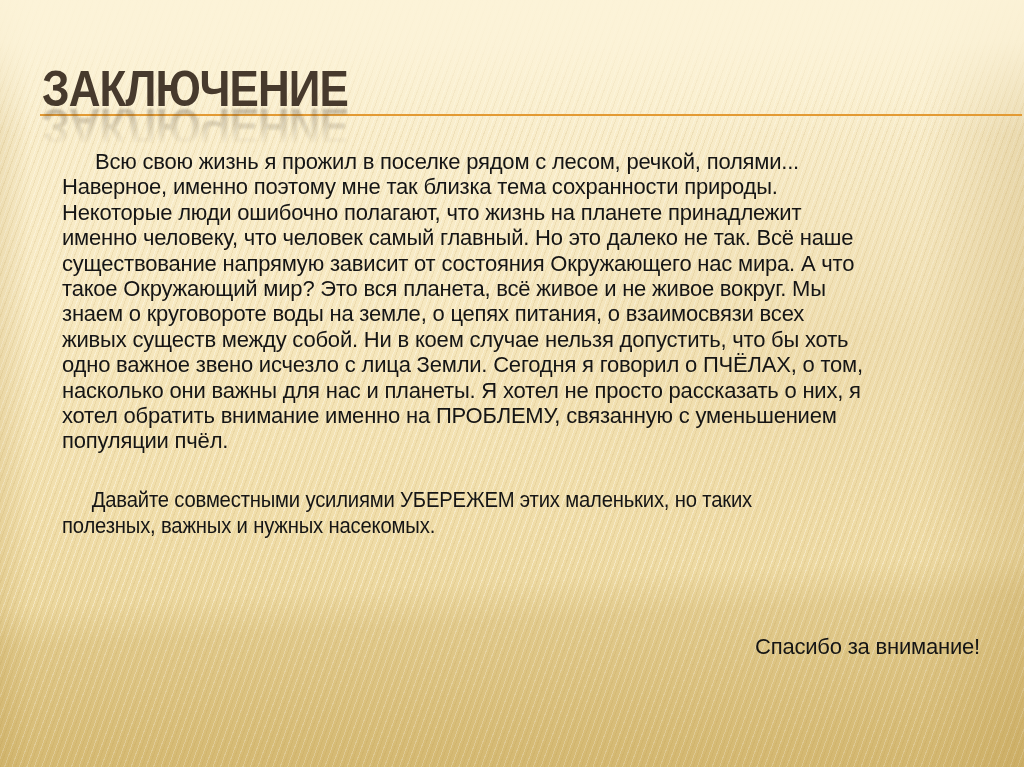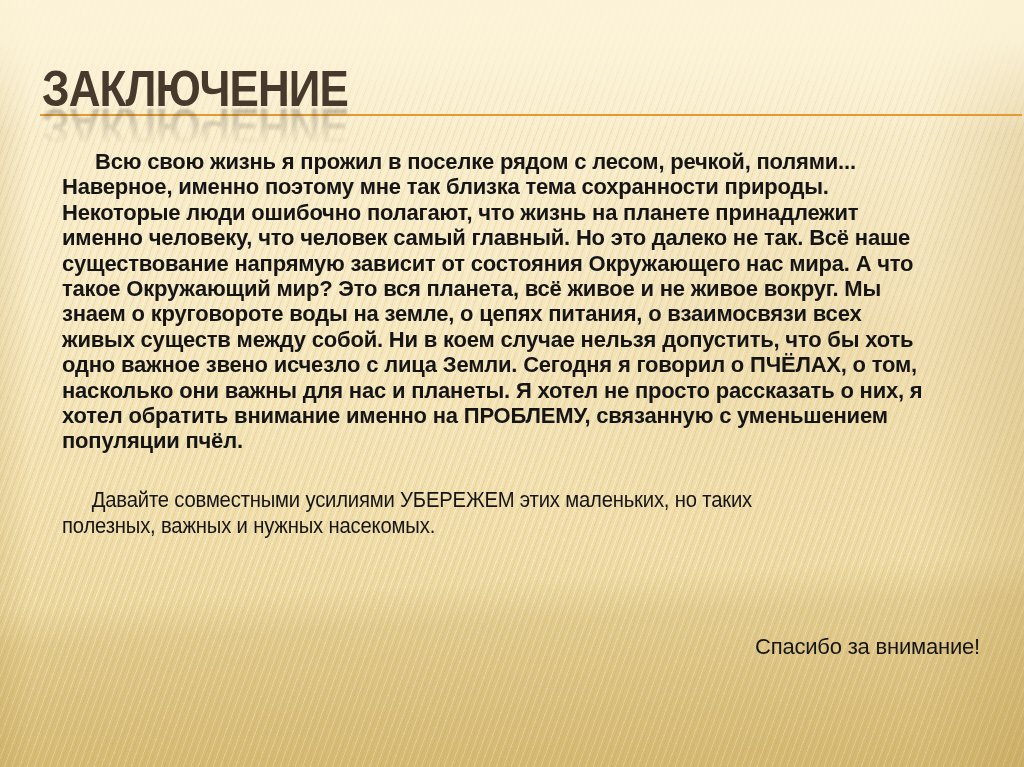--- a/index.html
+++ b/index.html
@@ -109,21 +109,21 @@
 
 <div class="slide">
 
   <div class="accent-line" style="background: rgb(227, 154, 51);"></div>
 
   <div class="title-group">
     <div class="slide-title" style="color: rgb(71, 58, 45);">ЗАКЛЮЧЕНИЕ</div>
     <div class="title-reflection" aria-hidden="true" style="color: rgb(71, 58, 45);">ЗАКЛЮЧЕНИЕ</div>
   </div>
 
-  <div class="body-text para-1" style="color: rgb(21, 21, 21); font-weight: bold;">Всю свою жизнь я прожил в поселке рядом с лесом, речкой, полями...
+  <div class="body-text para-1" style="color: rgb(21, 21, 21);">Всю свою жизнь я прожил в поселке рядом с лесом, речкой, полями...
 Наверное, именно поэтому мне так близка тема сохранности природы.
 Некоторые люди ошибочно полагают, что жизнь на планете принадлежит
 именно человеку, что человек самый главный. Но это далеко не так. Всё наше
 существование напрямую зависит от состояния Окружающего нас мира. А что
 такое Окружающий мир? Это вся планета, всё живое и не живое вокруг. Мы
 знаем о круговороте воды на земле, о цепях питания, о взаимосвязи всех
 живых существ между собой. Ни в коем случае нельзя допустить, что бы хоть
 одно важное звено исчезло с лица Земли. Сегодня я говорил о ПЧЁЛАХ, о том,
 насколько они важны для нас и планеты. Я хотел не просто рассказать о них, я
 хотел обратить внимание именно на ПРОБЛЕМУ, связанную с уменьшением

